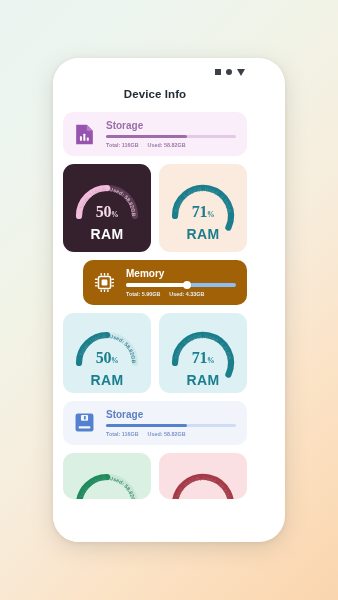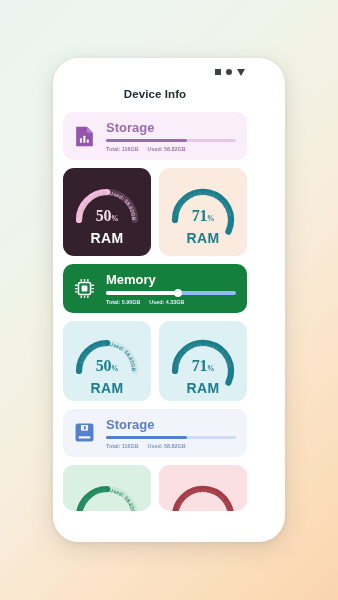--- a/index.html
+++ b/index.html
@@ -94,34 +94,34 @@
   
   .bar-card {
     display: flex;
     align-items: center;
     gap: 9px;
     border-radius: 10px;
     padding: 8px 11px 8px 9px;
     margin-bottom: 8px;
   }
   .bar-card.violet  { background: #fbeefb; }
-  .bar-card.blue    { background: #15803d; }
+  .bar-card.blue    { background: #a16207; margin-left: 20px; }
   .bar-card.pale    { background: #f2f4fb; }
 
   .bar-icon {
     flex: 0 0 auto;
     width: 25px; height: 25px;
     display: flex;
     align-items: center;
     justify-content: center;
   }
   .bar-body { flex: 1 1 auto; min-width: 0; }
 
   .bar-label {
-    font-size: 13px;
+    font-size: 10px;
     font-weight: bold;
     margin-bottom: 4px;
   }
   .bar-label.violet { color: #9a6fa8; }
   .bar-label.blue   { color: #ffffff; }
   .bar-label.pale   { color: #5b7fc4; }
 
   .track {
     position: relative;
     height: 3.4px;

